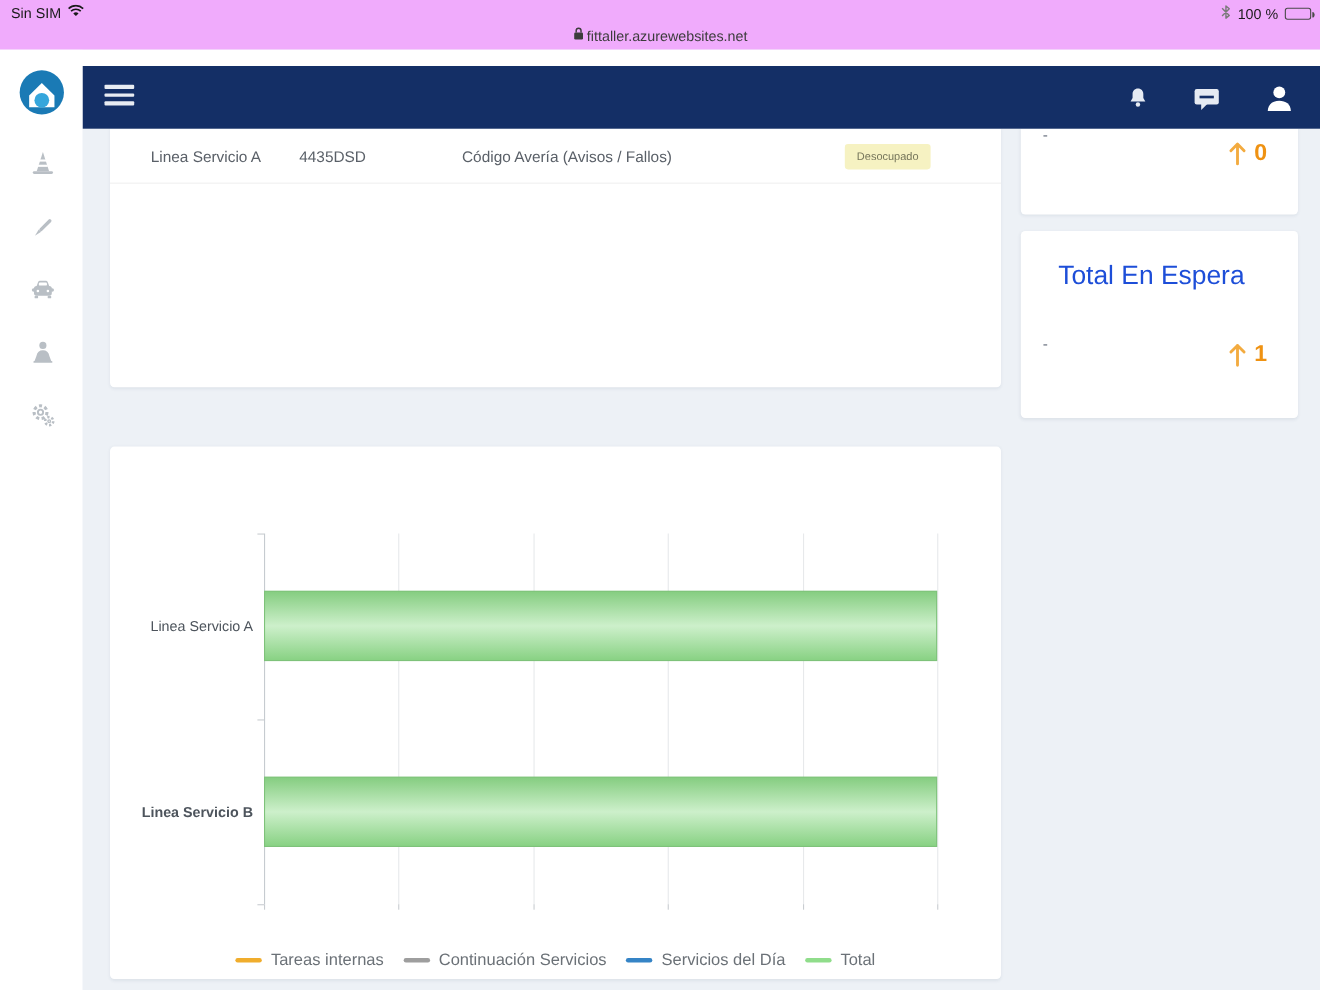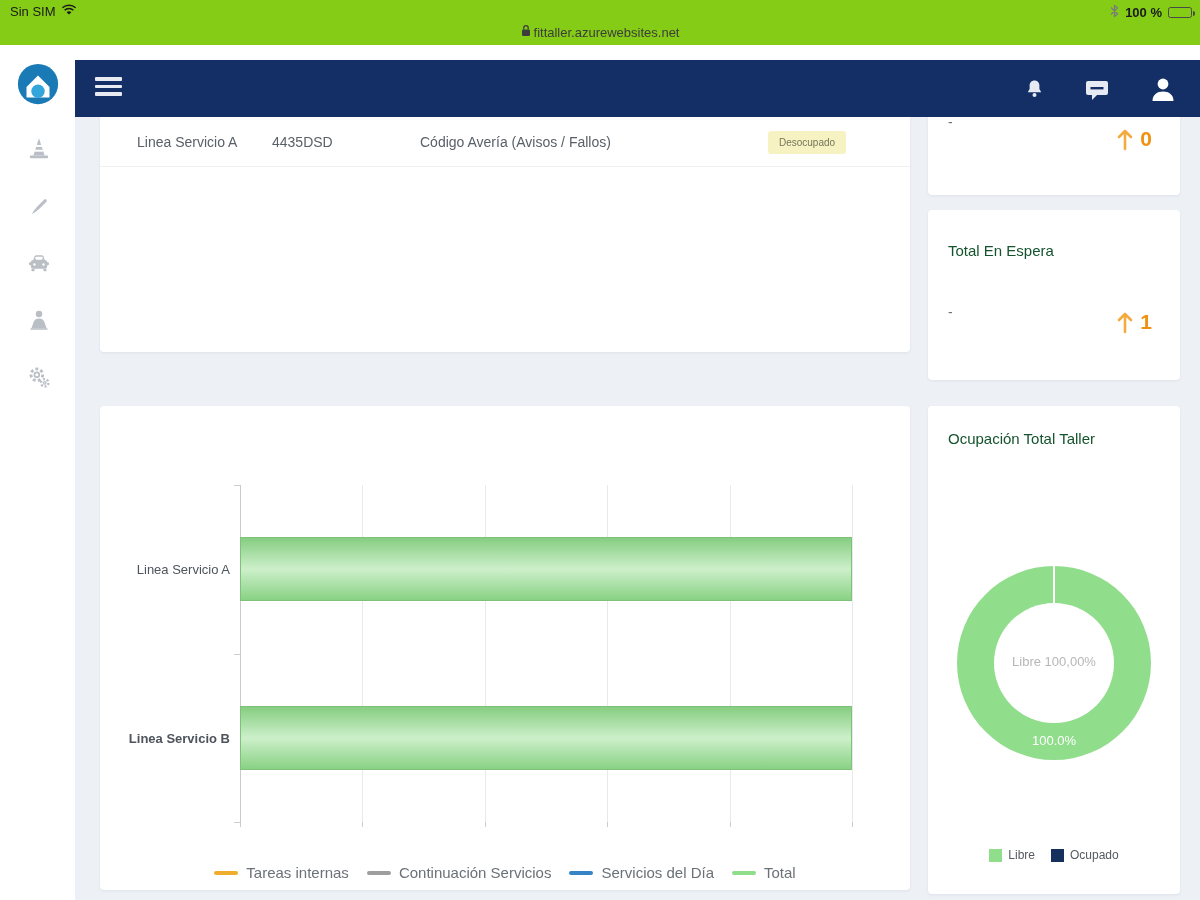--- a/index.html
+++ b/index.html
@@ -1,23 +1,23 @@
 <!DOCTYPE html>
 <html><head>
 <meta charset="utf-8">
 <style>
   * { margin:0; padding:0; box-sizing:border-box; }
   html,body { width:1200px; height:900px; font-family:"Liberation Sans", sans-serif; }
   .screen { position:relative; width:1200px; height:900px; background:#edf1f6; overflow:hidden; }
 
   
-  .status-bar { position:absolute; top:0; left:0; width:1200px; height:45px; background:#84cc16; z-index:10; }
+  .status-bar { position:absolute; top:0; left:0; width:1200px; height:45px; background:#f0abfc; z-index:10; }
   .sb-left { position:absolute; left:10px; top:4px; display:flex; align-items:center; gap:5px; font-size:13px; color:#1a1a1a; }
   .sb-time { position:absolute; top:4px; left:0; width:100%; text-align:center; font-size:13px; font-weight:bold; color:#1a1a1a; }
-  .sb-right { position:absolute; right:8px; top:4px; display:flex; align-items:center; gap:6px; font-size:13px; color:#1a1a1a;font-weight:bold; }
+  .sb-right { position:absolute; right:8px; top:4px; display:flex; align-items:center; gap:6px; font-size:13px; color:#1a1a1a; }
   .sb-url-row { position:absolute; top:24px; left:0; width:100%; display:flex; justify-content:center; align-items:center; gap:3px; font-size:13px; color:#3c3c3c; }
   .battery { position:relative; width:24px; height:11px; border:1px solid #4a4a4a; border-radius:2.5px; padding:1px; }
   .battery-fill { height:100%; width:100%; background:#1a1a1a; border-radius:1px; }
   .battery-nub { position:absolute; right:-4px; top:3px; width:2.5px; height:5px; background:#4a4a4a; border-radius:0 2px 2px 0; }
 
   
   .white-strip { position:absolute; top:45px; left:0; width:1200px; height:15px; background:#ffffff; z-index:4; }
   .sidebar { position:absolute; top:45px; left:0; width:75px; height:855px; background:#ffffff; z-index:6; }
   .topbar { position:absolute; top:60px; left:75px; width:1125px; height:57px; background:#142f66; z-index:5; }
   .content { position:absolute; top:117px; left:75px; width:1125px; height:783px; background:#edf1f6; z-index:1; }
@@ -48,21 +48,21 @@
   .cell-line { left:37px; }
   .cell-plate { left:172px; }
   .cell-service { left:320px; }
   .status-badge { position:absolute; left:668px; top:14px; width:78px; height:23px; background:#f6f2c2; border-radius:3px; font-size:10px; color:#75755a; display:flex; align-items:center; justify-content:center; }
 
   
   .mini-dash { position:absolute; left:20px; font-size:14px; color:#6b7280; }
   .kpi { position:absolute; right:28px; display:flex; align-items:center; gap:6px; }
   .kpi .num { font-size:21px; font-weight:bold; color:#ef9212; }
   .kpi svg { display:block; }
-  .card-title { position:absolute; left:20px; font-size:15px; color:#14532d; line-height:25px; }
+  .card-title { position:absolute; left:34px; font-size:24px; color:#1d4ed8; line-height:25px; }
 
   
   .chart-title { position:absolute; top:46px; left:0; width:100%; text-align:center; font-size:15px; color:#9aa0a6; }
   .plot { position:absolute; left:140px; top:79px; width:612px; height:337px; }
   .gridline { position:absolute; top:0; width:1px; height:100%; background:#e7e9eb; }
   .gridline.axis { background:#c6cbd0; }
   .x-tick-stub { position:absolute; top:100%; width:1px; height:5px; background:#c9cdd1; }
   .y-tick-stub { position:absolute; right:100%; width:6px; height:1px; background:#c9cdd1; }
   .bar { position:absolute; height:64px; border:1px solid rgba(0,0,0,0.12); }
   .bar::after { content:""; position:absolute; inset:0; background:linear-gradient(180deg, rgba(0,0,0,0.07) 0%, rgba(255,255,255,0.55) 50%, rgba(0,0,0,0.05) 100%); }
@@ -276,35 +276,15 @@
       <div class="card-title" style="top:28px;">Total En Espera</div>
       <span class="mini-dash" style="top:94px;">-</span>
       <div class="kpi" style="top:100px;">
         <svg width="18" height="24" viewBox="0 0 18 24">
             <path d="M9 22 V4 M9 4 L3 10 M9 4 L15 10" fill="none" stroke="#f3ab3f" stroke-width="2.6" stroke-linecap="round" stroke-linejoin="round"></path>
           </svg>
         <span class="num">1</span>
       </div>
     </div>
 
-    <div class="card card3">
-      <div class="card-title" style="top:20px; width:200px;">Ocupación Total Taller</div>
-      <div class="donut-wrap">
-        <div class="donut-ring" style="background: conic-gradient(rgb(144, 221, 139) 0%, rgb(144, 221, 139) 100%);"></div>
-        <div class="donut-slit"></div>
-        <div class="donut-hole"></div>
-        <div class="donut-center-label">Libre 100,00%</div>
-        <div class="donut-slice-label">100.0%</div>
-      </div>
-      <div class="donut-legend">
-          <div class="dl-item">
-            <span class="dl-swatch" style="background: rgb(144, 221, 139);"></span>
-            <span class="dl-text">Libre</span>
-          </div>
-          <div class="dl-item">
-            <span class="dl-swatch" style="background: rgb(22, 48, 94);"></span>
-            <span class="dl-text">Ocupado</span>
-          </div>
-        </div>
-    </div>
 
   </div>
 </div>
 
 </body></html>

